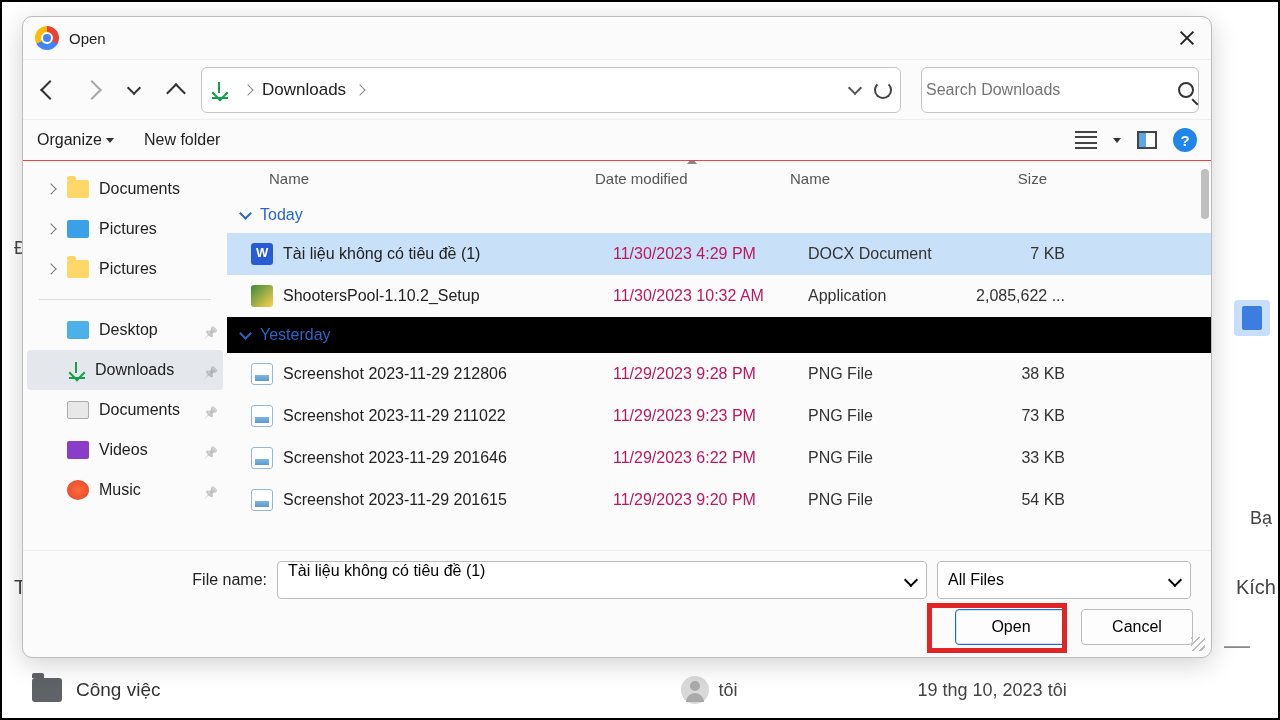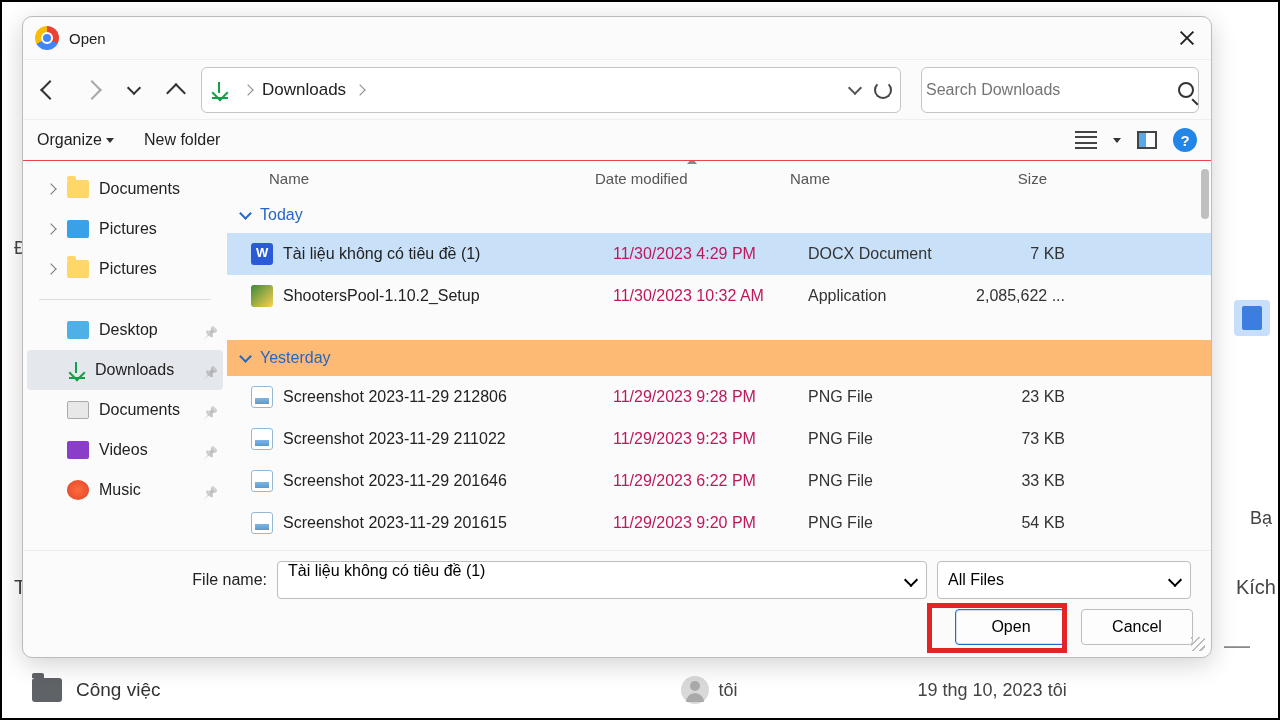--- a/index.html
+++ b/index.html
@@ -74,21 +74,21 @@
 .filearea { flex: 1; display: flex; flex-direction: column; position: relative; justify-content: center; }
 .col-head { height: 36px; display: flex; align-items: center; font-size: 15px; color: #555; border-bottom: 1px solid transparent; position: relative; }
 .col-head .sort-arr { position: absolute; left: 460px; top: -3px; width: 0; height: 0; border-left: 5px solid transparent; border-right: 5px solid transparent; border-bottom: 6px solid #888; }
 .c-name { width: 368px; padding-left: 42px; }
 .c-date { width: 195px; }
 .c-type { width: 165px; }
 .c-size { width: 100px; text-align: right; padding-right: 8px; }
 .filelist { flex: 1; overflow-y: auto; }
 .group-row { height: 36px; display: flex; align-items: center; padding-left: 14px; font-size: 16px; color: #2666c4; cursor: pointer; }
 .group-row .gchev { width: 9px; height: 9px; border-right: 2px solid #2666c4; border-bottom: 2px solid #2666c4; transform: rotate(45deg); margin-right: 10px; margin-bottom: 4px; }
-.group-row.hover { background: #fdba74; margin-top: 23px; }
+.group-row.hover { background: #000000; }
 .file-row { height: 42px; display: flex; align-items: center; font-size: 16px; color: #222; padding-left: 24px; cursor: pointer; }
 .file-row.sel { background: #c8e1f9; }
 .file-ico { width: 22px; height: 22px; margin-right: 10px; flex-shrink: 0; border-radius: 3px; }
 .docx-ico { background: #2a5bd7; position: relative; }
 .docx-ico::after { content: "W"; color: #fff; font-size: 13px; font-weight: bold; position: absolute; left: 5px; top: 2px; }
 .exe-ico { background: linear-gradient(135deg, #3a8a3a, #ffd050); }
 .png-ico { background: #fff; border: 1px solid #94b8d6; position: relative; }
 .png-ico::after { content: ""; position: absolute; left: 3px; top: 11px; right: 3px; height: 6px; background: linear-gradient(#7fb6e0, #5a9ad1); }
 .f-name { width: 330px; white-space: nowrap; overflow: hidden; text-overflow: ellipsis; }
 .f-date { width: 195px; color: #be185d; }
@@ -281,21 +281,21 @@
           </div>
           <div class="group-row hover">
             <div class="gchev"></div>
             <span>Yesterday</span>
           </div>
           <div class="file-row">
             <div class="file-ico png-ico"></div>
             <div class="f-name">Screenshot 2023-11-29 212806</div>
             <div class="f-date">11/29/2023 9:28 PM</div>
             <div class="f-type">PNG File</div>
-            <div class="f-size">23 KB</div>
+            <div class="f-size">38 KB</div>
           </div>
           <div class="file-row">
             <div class="file-ico png-ico"></div>
             <div class="f-name">Screenshot 2023-11-29 211022</div>
             <div class="f-date">11/29/2023 9:23 PM</div>
             <div class="f-type">PNG File</div>
             <div class="f-size">73 KB</div>
           </div>
           <div class="file-row">
             <div class="file-ico png-ico"></div>

